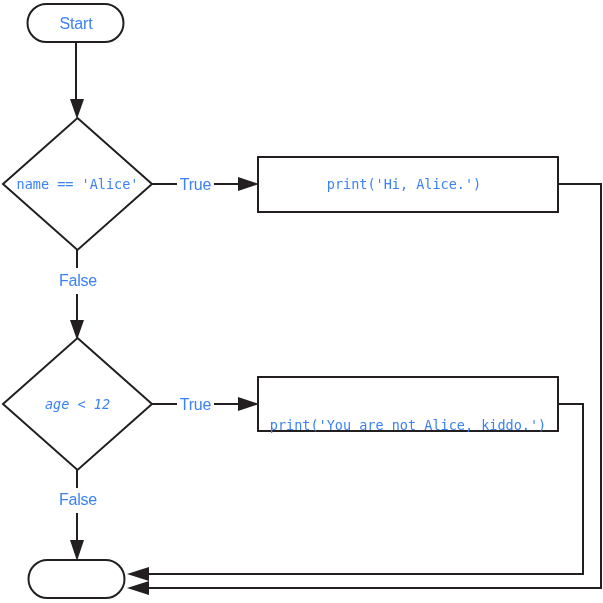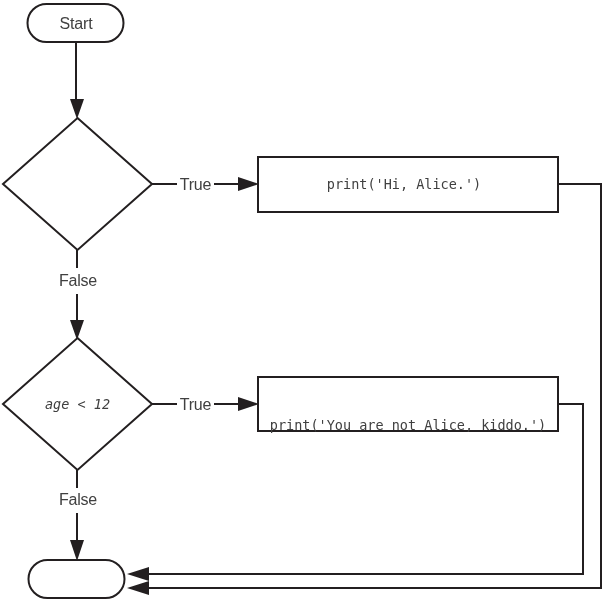--- a/index.html
+++ b/index.html
@@ -16,21 +16,21 @@
     font-family: "Liberation Sans", sans-serif;
   }
   .canvas svg {
     position: absolute;
     top: 0;
     left: 0;
   }
   .lbl {
     position: absolute;
     transform: translate(-50%, -50%);
-    color: #404040;
+    color: #3b82f6;
     white-space: nowrap;
     line-height: 1;
   }
   .sans {
     font-family: "Liberation Sans", sans-serif;
     font-size: 16px;
     letter-spacing: -0.2px;
   }
   .mono {
     font-family: "DejaVu Sans Mono", monospace;
@@ -78,20 +78,21 @@
       <polygon points="77.5,118 152,184 77.5,250 3,184"></polygon>
       <rect x="258" y="157" width="300" height="55"></rect>
       <polygon points="77.5,338 152,404 77.5,470 3,404"></polygon>
       <rect x="258" y="377" width="300" height="54"></rect>
       <rect x="28.5" y="560" width="96" height="38" rx="19"></rect>
     </g>
   </svg>
 
   <div class="lbl sans" style="left:76px; top:23.5px;">Start</div>
 
+  <div class="lbl mono" style="left:77.5px; top:184.5px;">name == 'Alice'</div>
 
   <div class="lbl sans" style="left:195.5px; top:185px;">True</div>
 
   <div class="lbl mono" style="left:404px; top:185px;">print('Hi, Alice.')</div>
 
   <div class="lbl sans" style="left:78px; top:281px;">False</div>
 
   <div class="lbl mono" style="left:77.5px; top:404.5px;font-style:italic;">age &lt; 12</div>
 
   <div class="lbl sans" style="left:195.5px; top:405px;">True</div>

